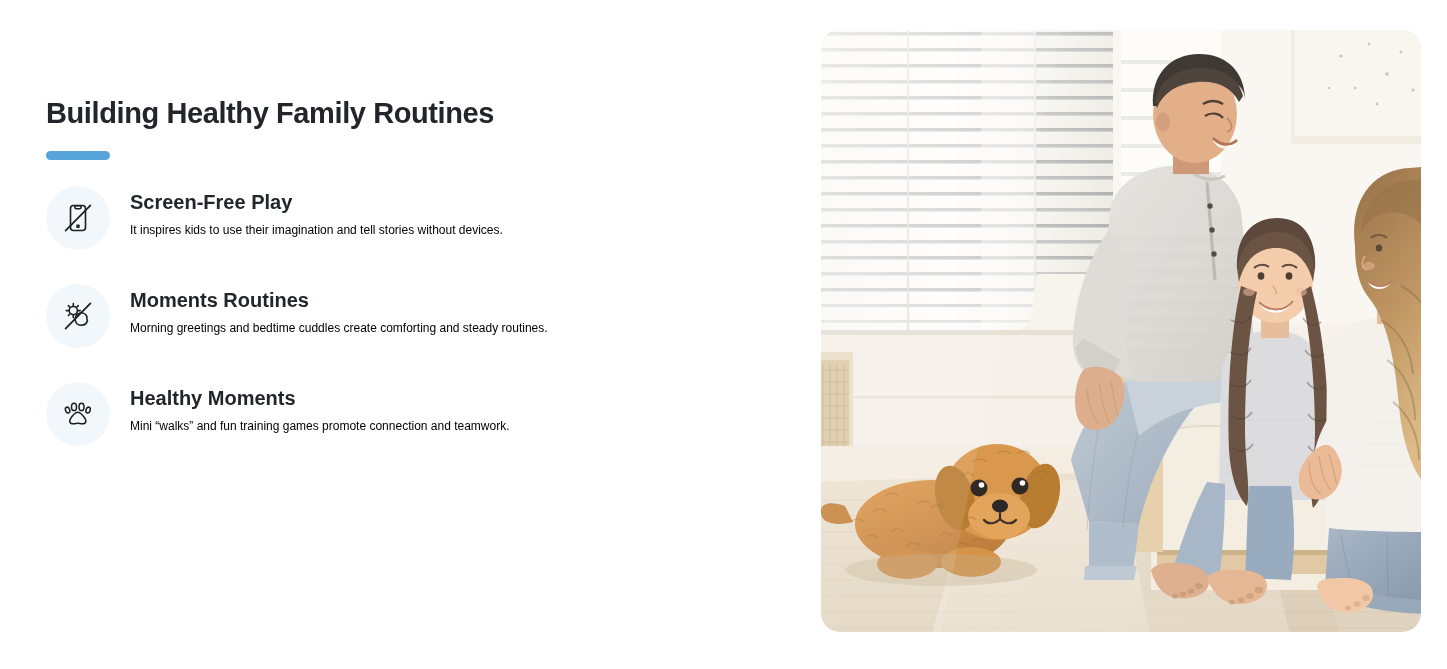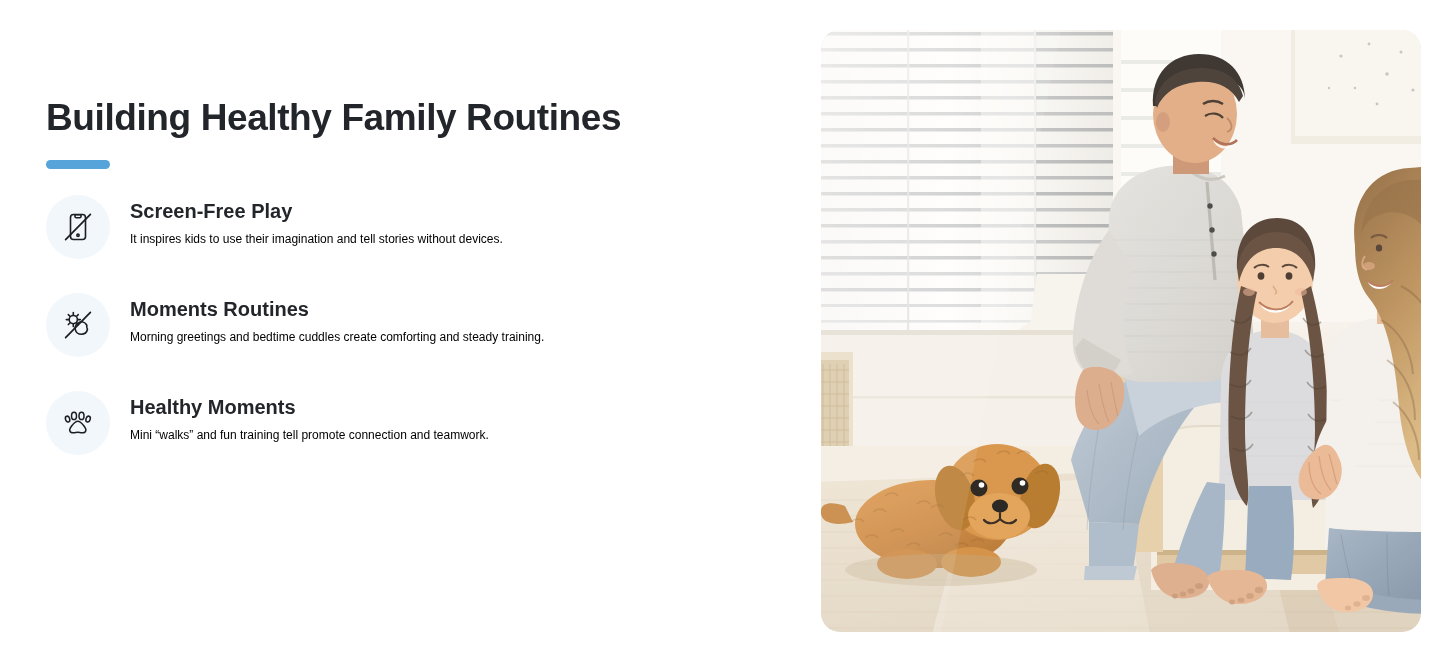--- a/index.html
+++ b/index.html
@@ -23,21 +23,21 @@
   }
 
   
   .content-col {
     width: 820px;
     padding: 97px 0 0 46px;
     box-sizing: border-box;
   }
 
   .page-title {
-    font-size: 37px;
+    font-size: 29px;
     font-weight: bold;
     color: #22262b;
     letter-spacing: -0.4px;
     line-height: 1.12;
     margin: 0;
   }
 
   .accent-bar {
     width: 64px;
     height: 9px;
@@ -155,40 +155,40 @@
                      M17.25 6.65 15.7 8.2M8.9 15l-1.55 1.55"></path>
 
             <path d="M25.9 17.3a6.2 6.2 0 1 0-5.55 9.0 6.2 6.2 0 0 0 6.1-5.05
                      4.6 4.6 0 0 1-0.55-3.95z"></path>
 
             <path d="M4.6 29.6 29.4 4.4" stroke-width="1.7"></path>
           </svg>
         </span>
         <div class="feature-text">
           <h3 class="feature-title">Moments Routines</h3>
-          <p class="feature-desc">Morning greetings and bedtime cuddles create comforting and steady training.</p>
+          <p class="feature-desc">Morning greetings and bedtime cuddles create comforting and steady routines.</p>
         </div>
       </li>
 
       <li class="feature-item">
         <span class="feature-icon-wrap" style="background: rgb(242, 247, 251);">
           <svg width="34" height="34" viewBox="0 0 34 34" fill="none" stroke="#1b1f24" stroke-width="1.5" stroke-linecap="round" stroke-linejoin="round">
             <ellipse cx="13.0" cy="9.9" rx="2.5" ry="3.7"></ellipse>
             <ellipse cx="20.5" cy="9.9" rx="2.5" ry="3.7"></ellipse>
             <ellipse cx="6.6" cy="13.1" rx="2.1" ry="3.0" transform="rotate(-18 6.6 13.1)"></ellipse>
             <ellipse cx="27.1" cy="13.1" rx="2.1" ry="3.0" transform="rotate(18 27.1 13.1)"></ellipse>
             <path d="M16.8 15.3c2.4 0 4.3 2.3 6.0 4.4 1.7 2.1 2.5 3.5 2.0 5.0
                      -0.55 1.7-2.6 2.3-4.6 2.0-1.3-0.2-2.4-0.5-3.4-0.5
                      -1.0 0-2.1 0.3-3.4 0.5-2.0 0.3-4.05-0.3-4.6-2.0
                      -0.5-1.5 0.3-2.9 2.0-5.0 1.7-2.1 3.6-4.4 6.0-4.4z"></path>
           </svg>
         </span>
         <div class="feature-text">
           <h3 class="feature-title">Healthy Moments</h3>
-          <p class="feature-desc">Mini “walks” and fun training tell promote connection and teamwork.</p>
+          <p class="feature-desc">Mini “walks” and fun training games promote connection and teamwork.</p>
         </div>
       </li>
 
     </ul>
   </div>
 
   <div class="photo-col">
     <div class="photo-frame">
       <svg viewBox="0 0 600 602" preserveAspectRatio="xMidYMid slice" aria-hidden="true">
         <defs>

